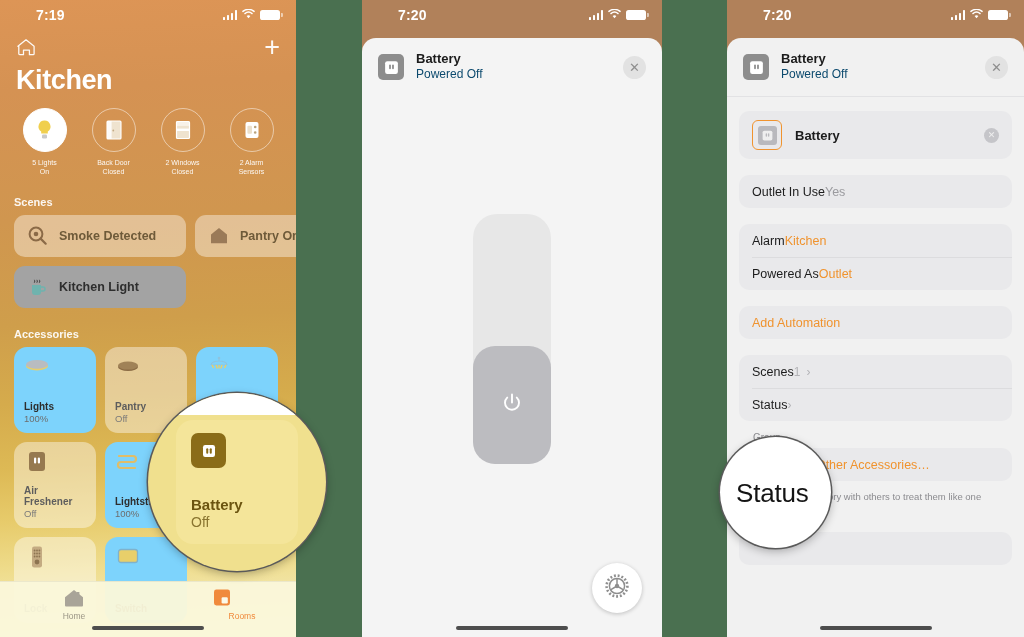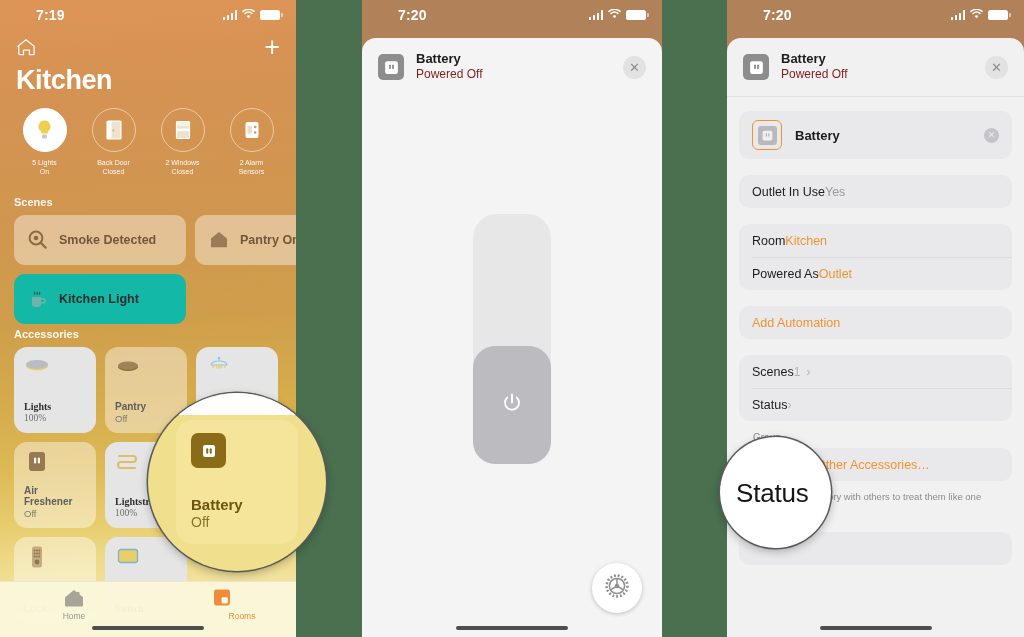--- a/index.html
+++ b/index.html
@@ -55,38 +55,38 @@
     border:1.3px solid rgba(255,255,255,.5);
     display:flex; align-items:center; justify-content:center;
   }
   .st-circle.on { background:#fff; border-color:#fff; }
   .st-label { margin-top:6px; font-size:7px; line-height:1.35; text-align:center; color:rgba(255,255,255,.93); }
 
   .sect-title { font-size:11px; font-weight:600; color:rgba(255,255,255,.92); margin:0 0 7px 14px; }
   #panel1 .scenes-wrap { position:absolute; top:196px; left:0; right:0; z-index:5; }
   .scene-row { display:flex; gap:9px; padding:0 14px; }
   .scene-card {
-    height:50px; border-radius:11px; display:flex; align-items:center; gap:10px;
+    height:42px; border-radius:11px; display:flex; align-items:center; gap:10px;
     padding:0 13px; background:rgba(255,255,255,.40); flex:0 0 auto;
   }
   .scene-card.w-a { width:172px; }
   .scene-card.w-b { width:172px; }
-  .scene-card.white { background:#14b8a6; }
+  .scene-card.white { background:#a3a3a3; }
   .scene-name { font-size:12.5px; font-weight:700; color:#6e5a39; white-space:nowrap; }
   .scene-card.white .scene-name { color:#2e2e2e; }
   .scene-ico { width:22px; height:22px; flex:0 0 22px; }
 
   #panel1 .acc-wrap { position:absolute; top:328px; left:0; right:0; z-index:5; }
   .acc-grid { display:grid; grid-template-columns:repeat(3,82px); gap:9px; padding:0 14px; }
   .acc-card {
     height:86px; border-radius:13px; padding:9px 10px;
     display:flex; flex-direction:column; justify-content:space-between;
     background:rgba(255,255,255,.42);
   }
-  .acc-card.white { background:#e5e5e5;font-family:Liberation Serif, serif; }
+  .acc-card.white { background:#7dd3fc; }
   .acc-ico { width:26px; height:22px; }
   .acc-name { font-size:10px; font-weight:700; color:#5d5d5d; line-height:1.15; }
   .acc-card.white .acc-name { color:#2e2e2e; }
   .acc-sub  { font-size:9.5px; color:#7a7a7a; line-height:1.2; }
   .acc-card.white .acc-sub { color:#6d6d6d; }
 
   .tabbar {
     position:absolute; bottom:0; left:0; right:0; height:56px; z-index:20;
     background:rgba(250,247,218,.96); border-top:1px solid rgba(0,0,0,.06);
     display:flex; align-items:flex-start; padding-top:6px;
@@ -105,21 +105,21 @@
     background:#f1f1f1; border-radius:14px 14px 0 0; overflow:hidden;
   }
   .sheet-head {
     height:58px; display:flex; align-items:center; gap:12px; padding:0 16px;
     position:relative;
   }
   .dev-ico-box { width:26px; height:26px; border-radius:5px; background:#8d8d8d;
                  display:flex; align-items:center; justify-content:center; flex:0 0 26px; }
   .dev-titles { flex:1; }
   .dev-name { font-size:13px; font-weight:700; color:#1c1c1c; line-height:1.25; }
-  .dev-state { font-size:12px; color:#7f1d1d; line-height:1.3; }
+  .dev-state { font-size:12px; color:#0c4a6e; line-height:1.3; }
   .close-btn { width:23px; height:23px; border-radius:50%; background:#e2e2e2;
                display:flex; align-items:center; justify-content:center; color:#8e8e8e; font-size:13px; }
 
   
   #panel2 .sheet { background:#f4f4f4; }
   .pw-track {
     position:absolute; left:50%; transform:translateX(-50%);
     top:176px; width:78px; height:250px; border-radius:24px; background:#e7e7e7;
   }
   .pw-thumb {
@@ -575,21 +575,21 @@
 
         <div class="group">
           <div class="row">
             <span class="row-l">Outlet In Use</span>
             <span class="row-r">Yes</span>
           </div>
         </div>
 
         <div class="group">
           <div class="row">
-            <span class="row-l">Room</span>
+            <span class="row-l">Alarm</span>
             <span class="row-r accent">Kitchen</span>
           </div>
           <div class="row">
             <span class="row-l">Powered As</span>
             <span class="row-r accent">Outlet</span>
           </div>
         </div>
 
         <div class="group">
           <div class="row link">

